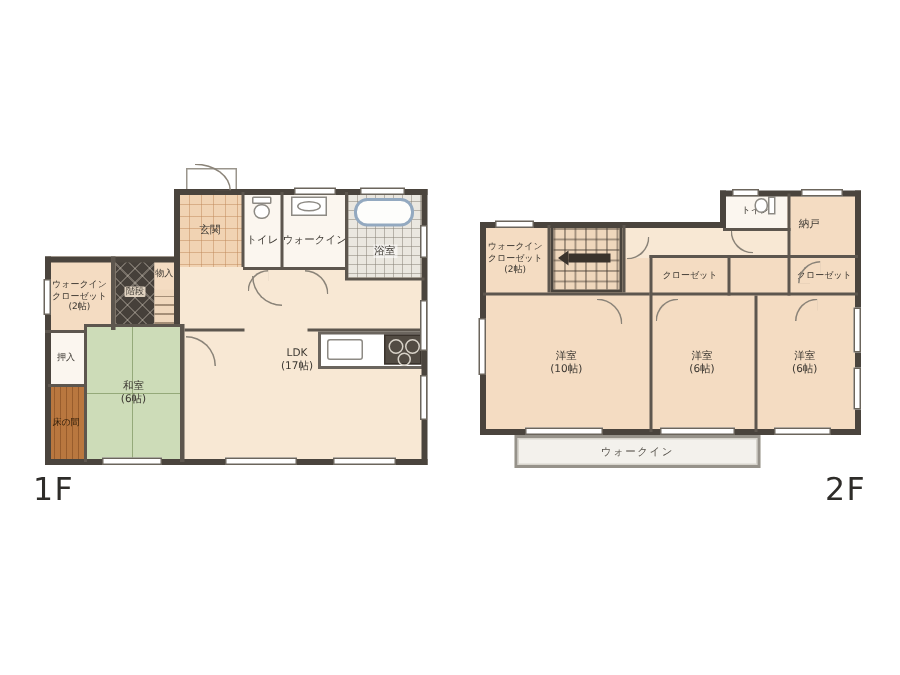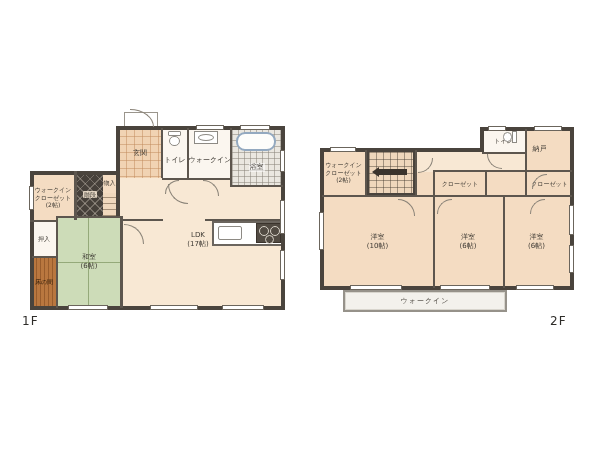--- a/index.html
+++ b/index.html
@@ -47,21 +47,21 @@
   .wood .rlabel{color:#2e1c09;}
   .balcony{background:#f3f1ec;border:2px solid #96928a;box-shadow:inset 0 0 0 1px #d8d5cd;}
   .balcony .rlabel{color:#56524b;letter-spacing:1px;}
   .fix{background:#fff;border:1px solid #8d8a84;}
   .bathtub{background:#fdfdfb;border:2px solid #93a9c0;border-radius:9px;}
   .stove{background:#524b43;border:1px solid #3a332c;}
   .burner{position:absolute;border:1px solid #d8d2c8;border-radius:50%;background:transparent;}
   .arrowbar{background:#3a332c;}
   .arrowhead{width:0;height:0;border-top:5px solid transparent;border-bottom:5px solid transparent;
              border-right:7px solid #3a332c;}
-  .floor-label{position:absolute;font-size:12px;color:#2e2c29;letter-spacing:1px;}
+  .floor-label{position:absolute;font-size:21px;color:#2e2c29;letter-spacing:1px;}
 </style>
 </head>
 <body>
 
 <div class="canvas">
 
   <div>
 
     <div class="abs hall" style="left:116px;top:128px;width:167px;height:180px;"></div>
     <div class="abs peach" style="left:32px;top:171px;width:86px;height:137px;"></div>

